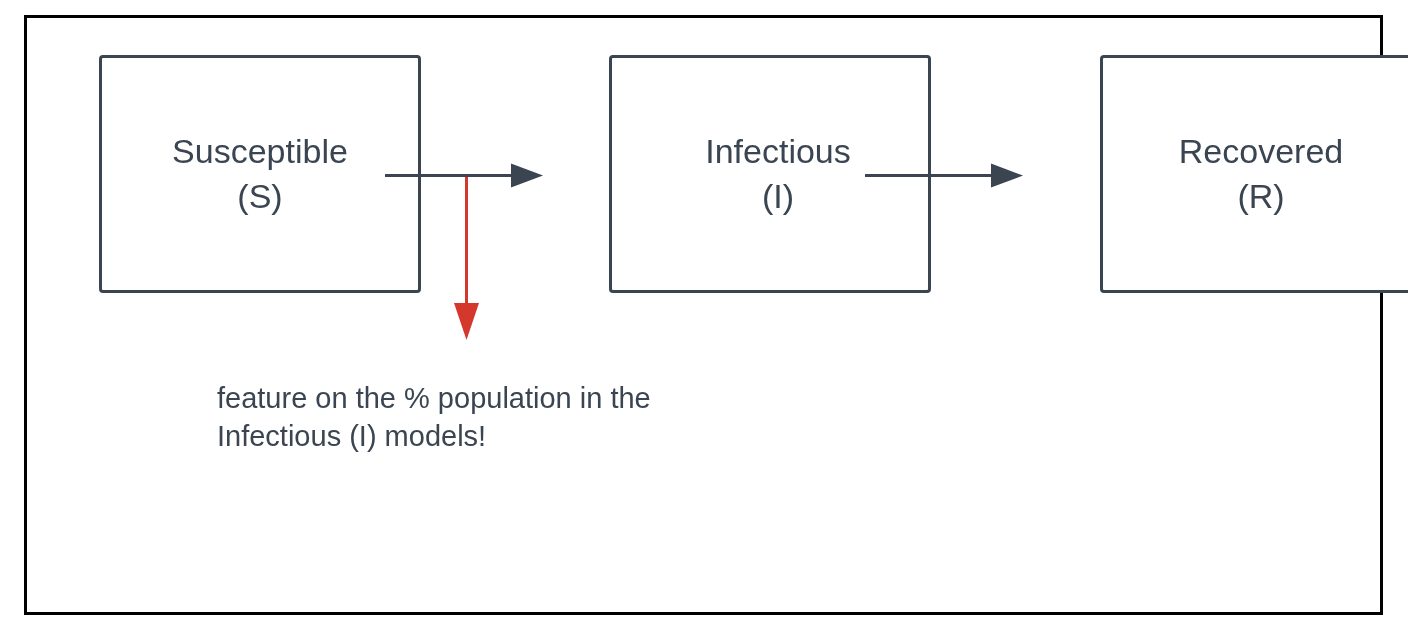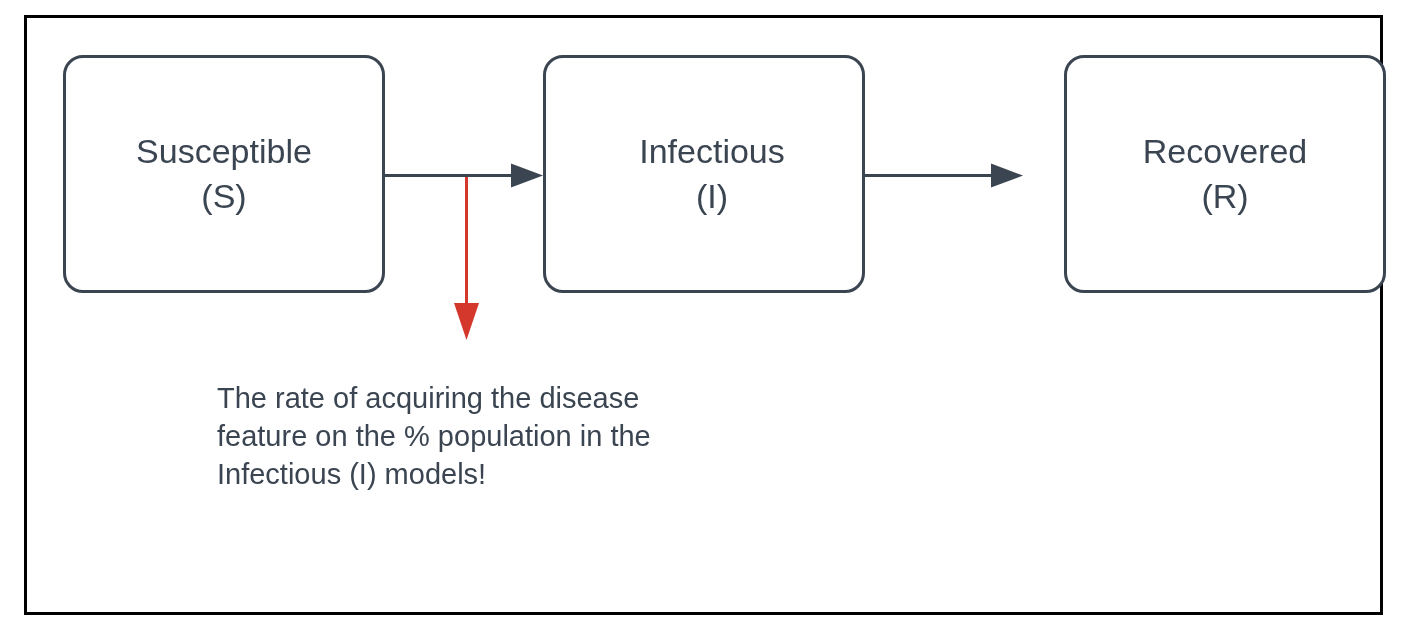--- a/index.html
+++ b/index.html
@@ -30,29 +30,30 @@
     height: 600px;
     border: 3px solid var(--canvas-border);
     background: var(--background);
   }
   .node {
     position: absolute;
     top: 55px;
     width: 322px;
     height: 238px;
     border: 3px solid var(--node-border);
-    border-radius: 20px;
+    border-radius: 4px;
     background: var(--background);
     display: flex;
     align-items: center;
     justify-content: center;
     text-align: center;
+    margin-left: 36px;
   }
   .node-s { left: 63px; }
-  .node-i { left: 543px; padding-left: 16px; }
+  .node-i { left: 573px; padding-left: 16px; }
   .node-r { left: 1064px; }
   .node-label {
     color: var(--text);
     font-size: 34px;
     line-height: 45px;
   }
   .node-label span { display: block; }
   .overlay {
     position: absolute;
     left: 0;
@@ -112,17 +113,16 @@
       <line class="dark-line" x1="865" y1="175.5" x2="993" y2="175.5"></line>
       <polygon class="dark-head" points="991,163.5 1023,175.5 991,187.5"></polygon>
     </g>
     <g>
       <line class="red-line" x1="466.5" y1="177" x2="466.5" y2="306"></line>
       <polygon class="red-head" points="454,303 479,303 466.5,340"></polygon>
     </g>
   </svg>
 
   <div class="annotation">
-    <div class="annotation-line">The rate of acquiring the disease</div>
     <div class="annotation-line">feature on the % population in the</div>
     <div class="annotation-line">Infectious (I) models!</div>
   </div>
 </div>
 
 </body></html>

